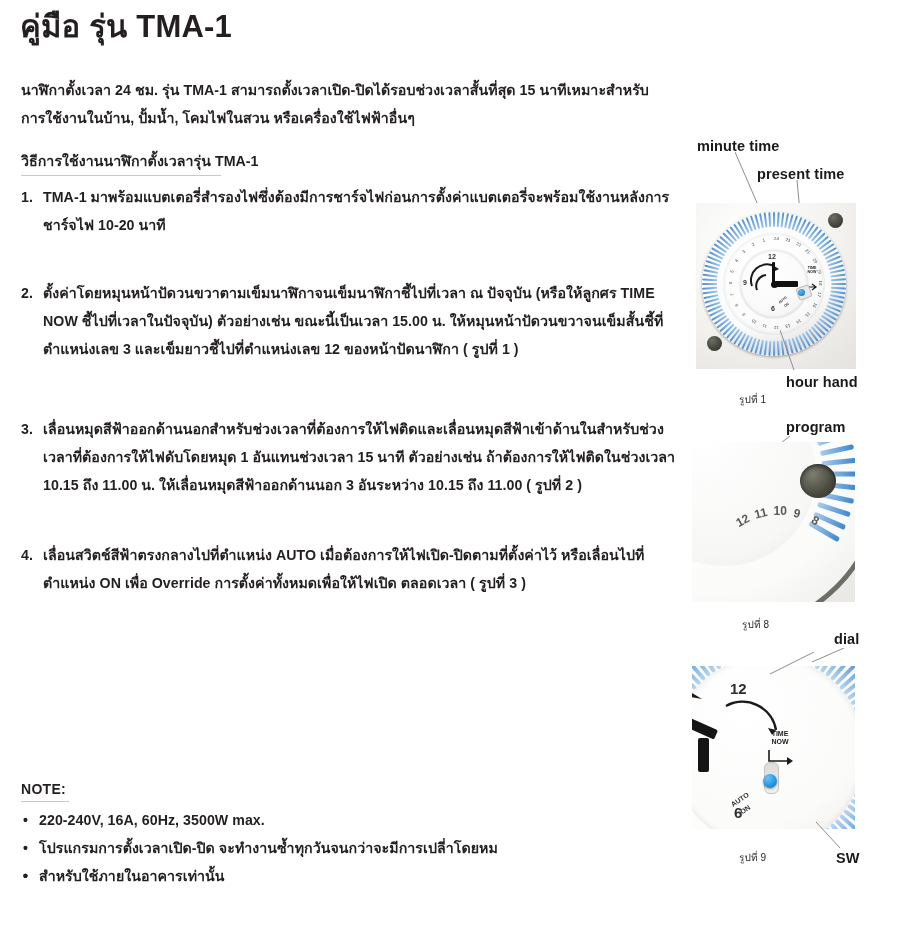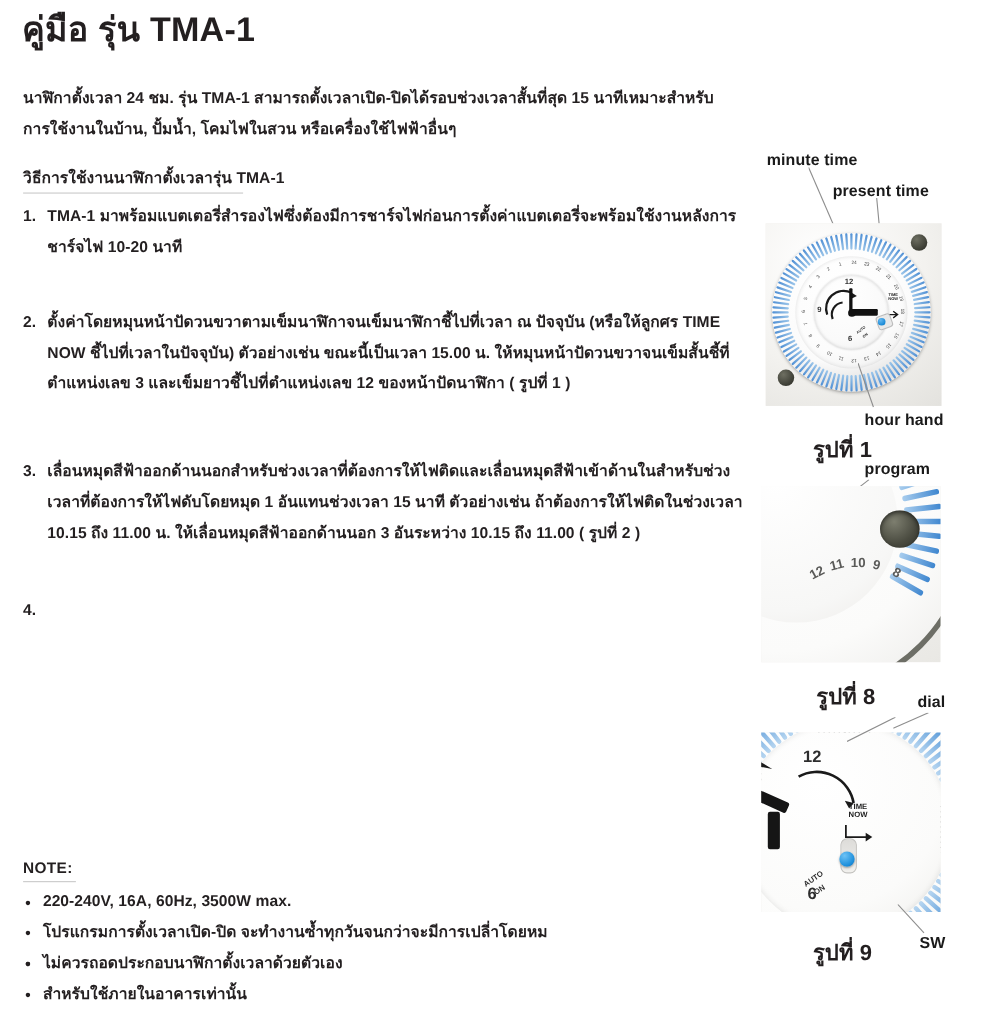--- a/index.html
+++ b/index.html
@@ -115,22 +115,22 @@
     font-size: 14px;
     line-height: 28px;
   }
   .fig-photo {
     position: absolute;
     overflow: hidden;
     background: #f2f1ee;
   }
   .caption {
     position: absolute;
-    font-size: 20px;
-    font-weight: bold;
+    font-size: 10px;
+    font-weight: normal;
     letter-spacing: 0.1px;
     white-space: nowrap;
   }
   .callout {
     position: absolute;
     font-size: 14.5px;
     font-weight: bold;
     letter-spacing: 0.1px;
     white-space: nowrap;
     color: #1a1a1a;
@@ -390,40 +390,40 @@
   <div class="step step-2">
     <span class="num">2.</span>
     <span>ตั้งค่าโดยหมุนหน้าปัดวนขวาตามเข็มนาฬิกาจนเข็มนาฬิกาชี้ไปที่เวลา ณ ปัจจุบัน (หรือให้ลูกศร TIME NOW ชี้ไปที่เวลาในปัจจุบัน) ตัวอย่างเช่น ขณะนี้เป็นเวลา 15.00 น. ให้หมุนหน้าปัดวนขวาจนเข็มสั้นชี้ที่ตำแหน่งเลข 3 และเข็มยาวชี้ไปที่ตำแหน่งเลข 12 ของหน้าปัดนาฬิกา ( รูปที่ 1 )</span>
   </div>
   <div class="step step-3">
     <span class="num">3.</span>
     <span>เลื่อนหมุดสีฟ้าออกด้านนอกสำหรับช่วงเวลาที่ต้องการให้ไฟติดและเลื่อนหมุดสีฟ้าเข้าด้านในสำหรับช่วงเวลาที่ต้องการให้ไฟดับโดยหมุด 1 อันแทนช่วงเวลา 15 นาที ตัวอย่างเช่น ถ้าต้องการให้ไฟติดในช่วงเวลา 10.15 ถึง 11.00 น. ให้เลื่อนหมุดสีฟ้าออกด้านนอก 3 อันระหว่าง 10.15 ถึง 11.00 ( รูปที่ 2 )</span>
   </div>
   <div class="step step-4">
     <span class="num">4.</span>
+    <span>เลื่อนสวิตช์สีฟ้าตรงกลางไปที่ตำแหน่ง AUTO เมื่อต้องการให้ไฟเปิด-ปิดตามที่ตั้งค่าไว้ หรือเลื่อนไปที่ตำแหน่ง ON เพื่อ Override การตั้งค่าทั้งหมดเพื่อให้ไฟเปิด ตลอดเวลา ( รูปที่ 3 )</span>
   </div>
 </div>
 
 <div class="note-block">
   <div class="note-head">NOTE:</div>
   <div class="note-rule"></div>
   <div class="note-item">
     <span class="dot">•</span>
     <span>220-240V, 16A, 60Hz, 3500W max.</span>
   </div>
   <div class="note-item">
     <span class="dot">•</span>
     <span>โปรแกรมการตั้งเวลาเปิด-ปิด จะทำงานซ้ำทุกวันจนกว่าจะมีการเปลี่าโดยหม</span>
   </div>
   <div class="note-item">
     <span class="dot">•</span>
   </div>
   <div class="note-item">
     <span class="dot">•</span>
-    <span>ไม่ควรถอดประกอบนาฬิกาตั้งเวลาด้วยตัวเอง</span>
   </div>
   <div class="note-item">
     <span class="dot">•</span>
     <span>สำหรับใช้ภายในอาคารเท่านั้น</span>
   </div>
 </div>
 
 <div class="callout" style="left:697px; top:138px;">minute time</div>
 <div class="callout" style="left:757px; top:166px;">present time</div>
 <div class="leader" style="left:735px; top:152px; width:30px; height:62px;">

